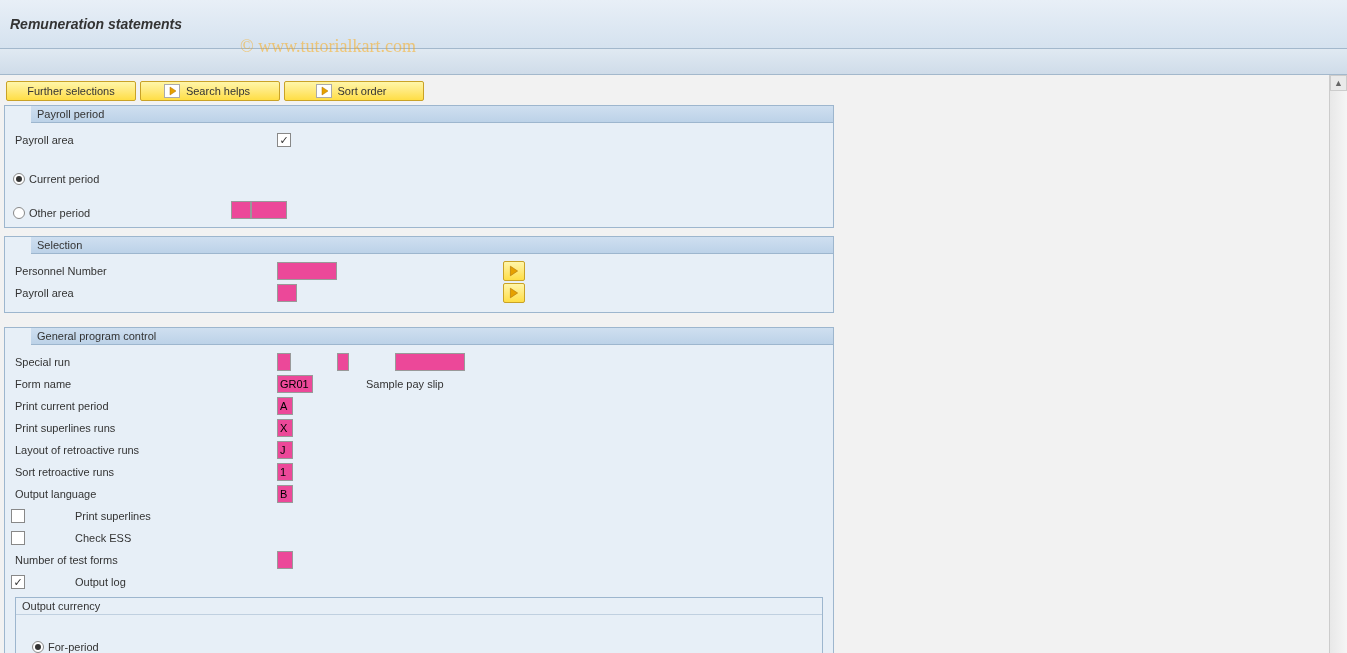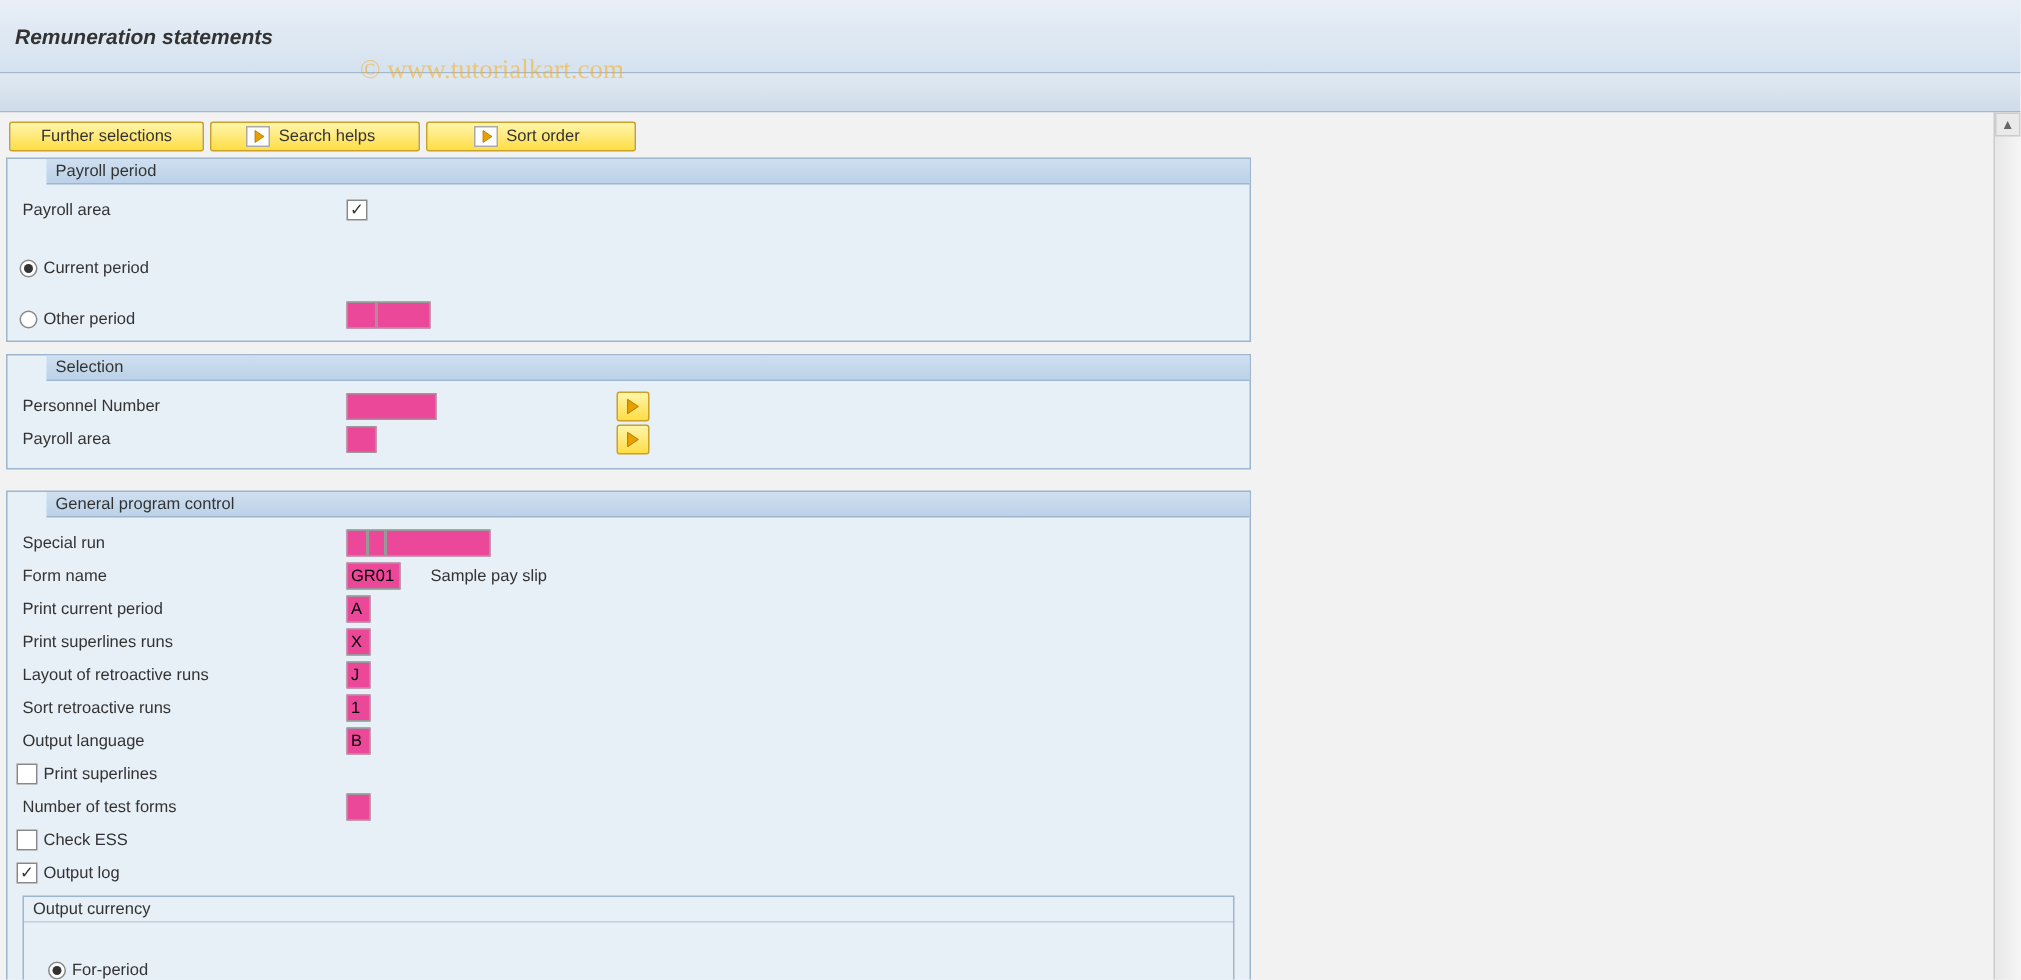--- a/index.html
+++ b/index.html
@@ -117,20 +117,21 @@
       margin-left: 26px;
     }
     .group-body {
       padding: 6px 4px 8px 4px;
     }
     .form-row {
       display: flex;
       align-items: center;
       min-height: 22px;
       padding: 0 2px;
+      gap: 46px;
     }
     .label-col {
       width: 220px;
       padding-left: 4px;
       color: #333;
     }
     .radio-row {
       display: flex;
       align-items: flex-end;
       padding-left: 4px;
@@ -184,21 +185,21 @@
       border: 1px solid #c9a227;
       border-radius: 2px;
       display: flex;
       align-items: center;
       justify-content: center;
       margin-left: 120px;
       cursor: pointer;
     }
     .mult-btn svg { width: 12px; height: 12px; }
     .desc-text {
-      margin-left: 20px;
+      margin-left: 7px;
       color: #333;
     }
     .nested-group {
       border: 1px solid #9db6ce;
       margin: 4px 6px 0 6px;
       background: #e7eff7;
     }
     .nested-title {
       padding: 2px 6px;
       font-size: 11px;
@@ -316,26 +317,26 @@
         </div>
         <div class="form-row">
           <div class="label-col">Output language</div>
           <input class="sap-input" style="width: 16px;" value="B">
         </div>
         <div class="form-row">
           <div class="checkbox-box"></div>
           <span style="margin-left:4px;">Print superlines</span>
         </div>
         <div class="form-row">
+          <div class="checkbox-box"></div>
+          <span style="margin-left:4px;">Check ESS</span>
+        </div>
+        <div class="form-row">
           <div class="label-col">Number of test forms</div>
           <input class="sap-input" style="width: 16px;" value="">
-        </div>
-        <div class="form-row">
-          <div class="checkbox-box"></div>
-          <span style="margin-left:4px;">Check ESS</span>
         </div>
         <div class="form-row">
           <div class="checkbox-box">✓</div>
           <span style="margin-left:4px;">Output log</span>
         </div>
 
         <div class="nested-group">
           <div class="nested-title">Output currency</div>
           <div class="nested-body">
             <div class="radio-row">

